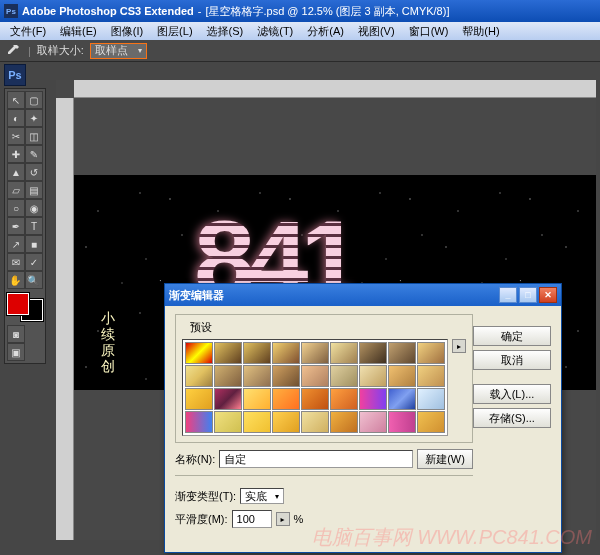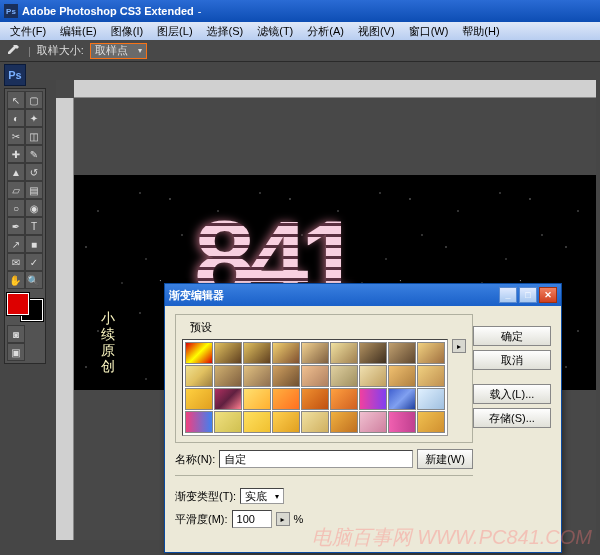--- a/index.html
+++ b/index.html
@@ -48,20 +48,21 @@
 .btn{background:linear-gradient(#fefefe,#e0e0d8);border:1px solid #888;padding:2px 4px;text-align:center;cursor:pointer;height:20px;display:flex;align-items:center;justify-content:center;}
 .watermark{position:absolute;right:8px;bottom:4px;color:rgba(255,120,120,0.35);font-size:20px;font-style:italic;}
 </style>
 </head>
 <body>
 
 <div class="titlebar">
   <div class="ps-ico">Ps</div>
   <span class="ttl">Adobe Photoshop CS3 Extended</span>
   <span style="margin:0 4px">-</span>
+  <span>[星空格格字.psd @ 12.5% (图层 3 副本, CMYK/8)]</span>
 </div>
 <div class="menubar">
   <span>文件(F)</span>
   <span>编辑(E)</span>
   <span>图像(I)</span>
   <span>图层(L)</span>
   <span>选择(S)</span>
   <span>滤镜(T)</span>
   <span>分析(A)</span>
   <span>视图(V)</span>

